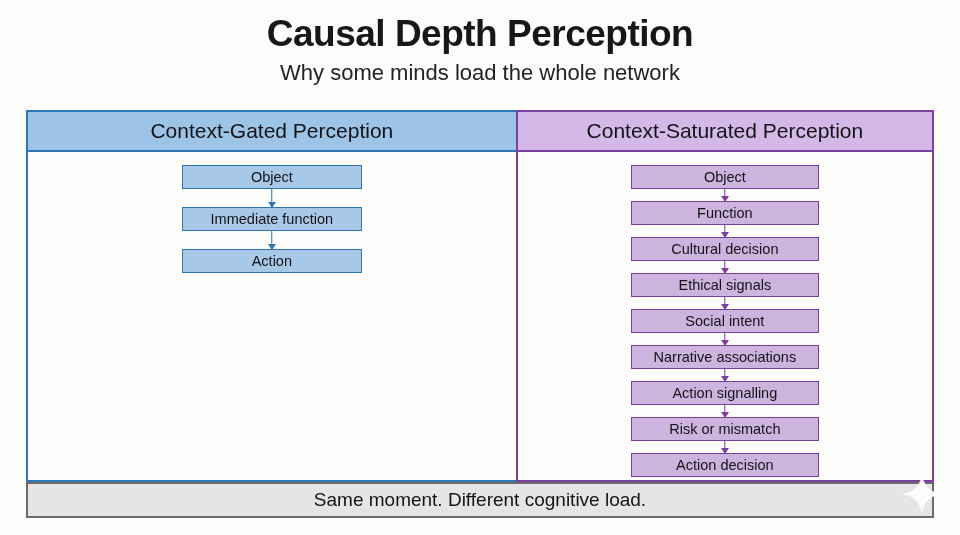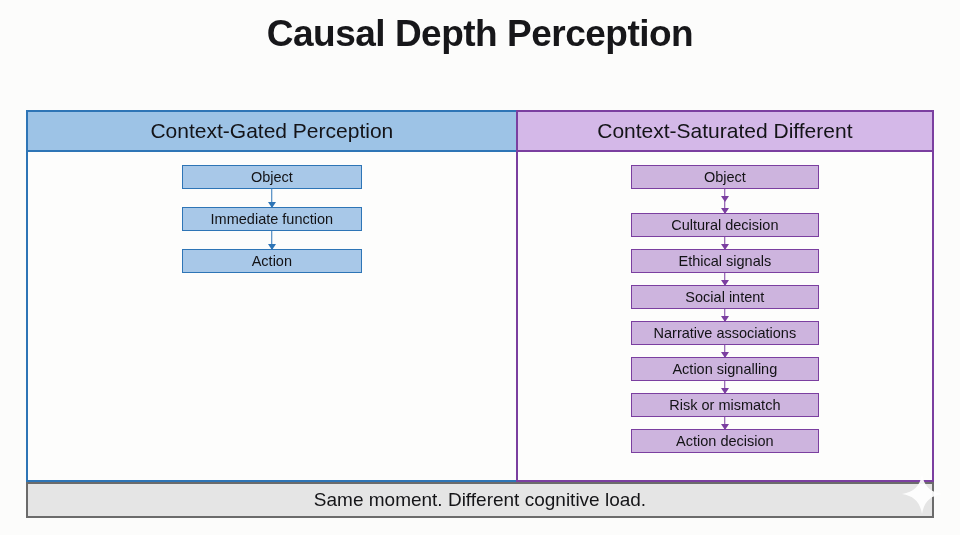--- a/index.html
+++ b/index.html
@@ -182,20 +182,21 @@
     width: 48px;
     height: 48px;
     pointer-events: none;
   }
 </style>
 </head>
 <body>
 
 <div id="title-block">
   <h1 id="page-title">Causal Depth Perception</h1>
+  <p id="page-subtitle">Why some minds load the whole network</p>
 </div>
 
 <div id="comparison-frame">
 
   <div class="column" id="column-gated">
     <div class="column-header" id="header-gated">Context-Gated Perception</div>
     <div class="column-body">
       <div class="flow" id="flow-gated">
 
         <div class="node node-blue">Object</div>
@@ -204,27 +205,28 @@
         <div class="node node-blue">Immediate function</div>
         <div class="connector connector-blue"></div>
 
         <div class="node node-blue">Action</div>
 
       </div>
     </div>
   </div>
 
   <div class="column" id="column-saturated">
-    <div class="column-header" id="header-saturated">Context-Saturated Different</div>
+    <div class="column-header" id="header-saturated">Context-Saturated Perception</div>
     <div class="column-body">
       <div class="flow" id="flow-saturated">
 
         <div class="node node-purple">Object</div>
         <div class="connector connector-purple"></div>
 
+        <div class="node node-purple">Function</div>
         <div class="connector connector-purple"></div>
 
         <div class="node node-purple">Cultural decision</div>
         <div class="connector connector-purple"></div>
 
         <div class="node node-purple">Ethical signals</div>
         <div class="connector connector-purple"></div>
 
         <div class="node node-purple">Social intent</div>
         <div class="connector connector-purple"></div>

